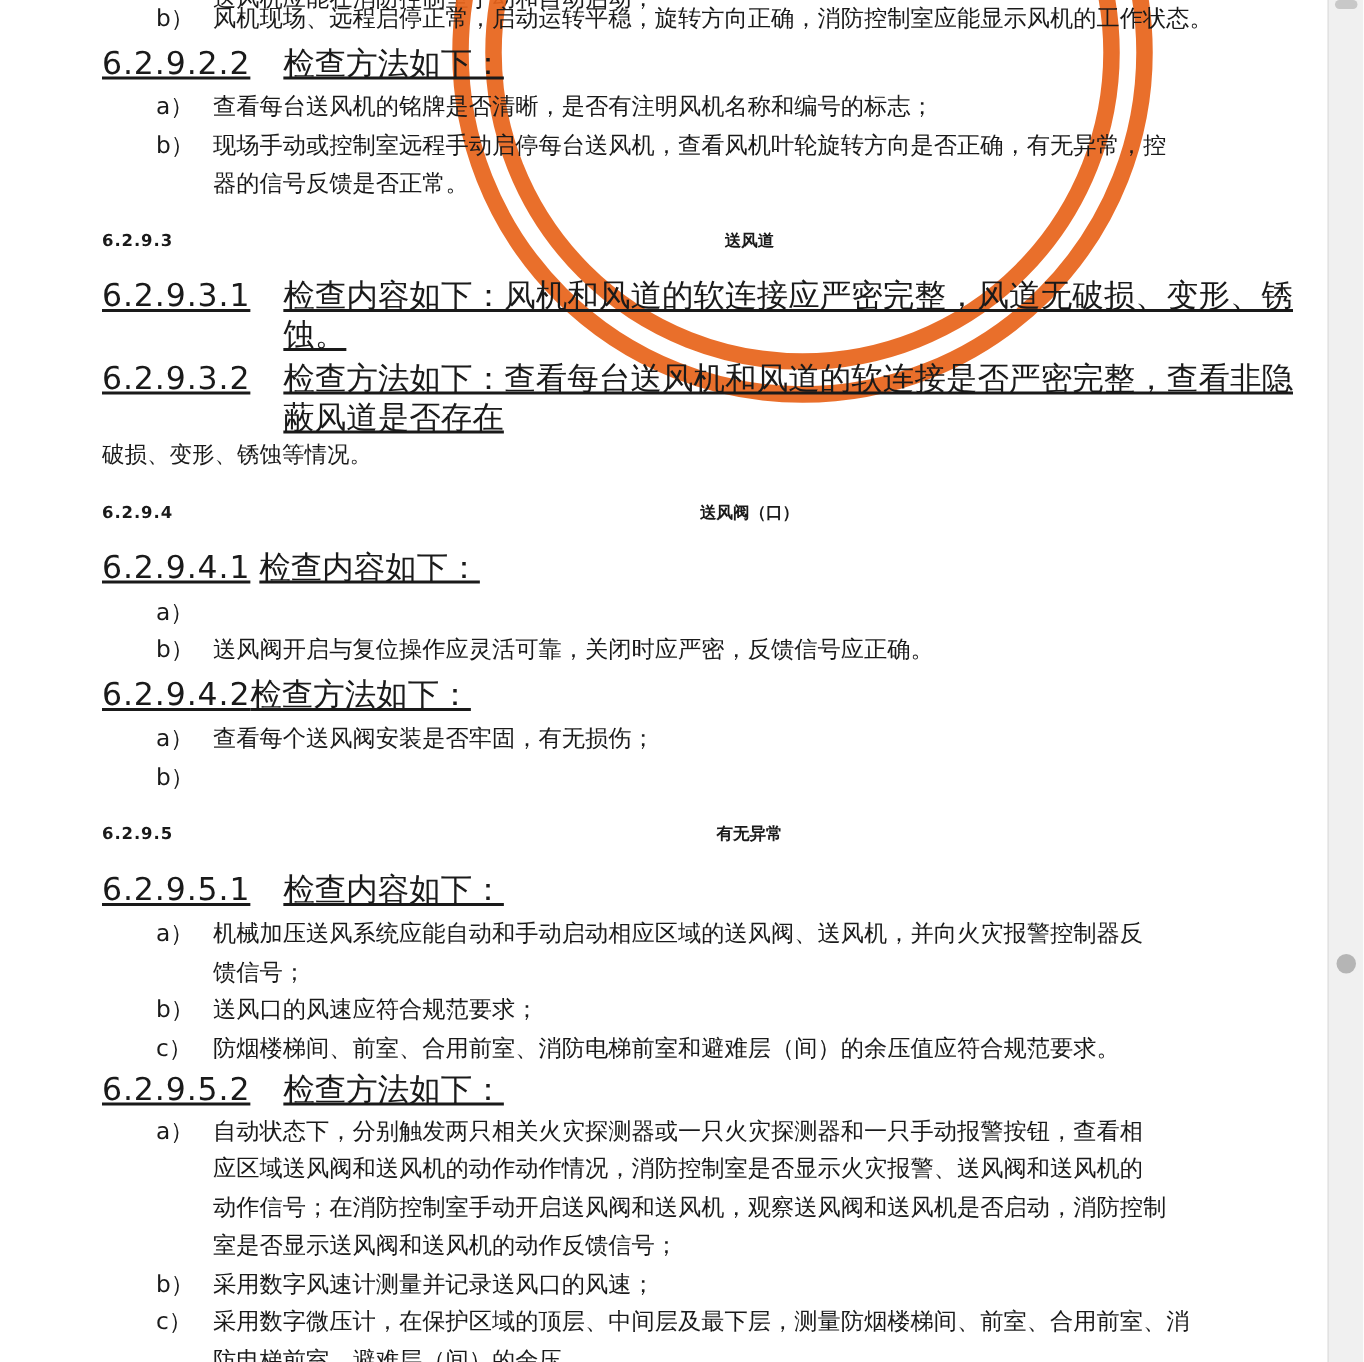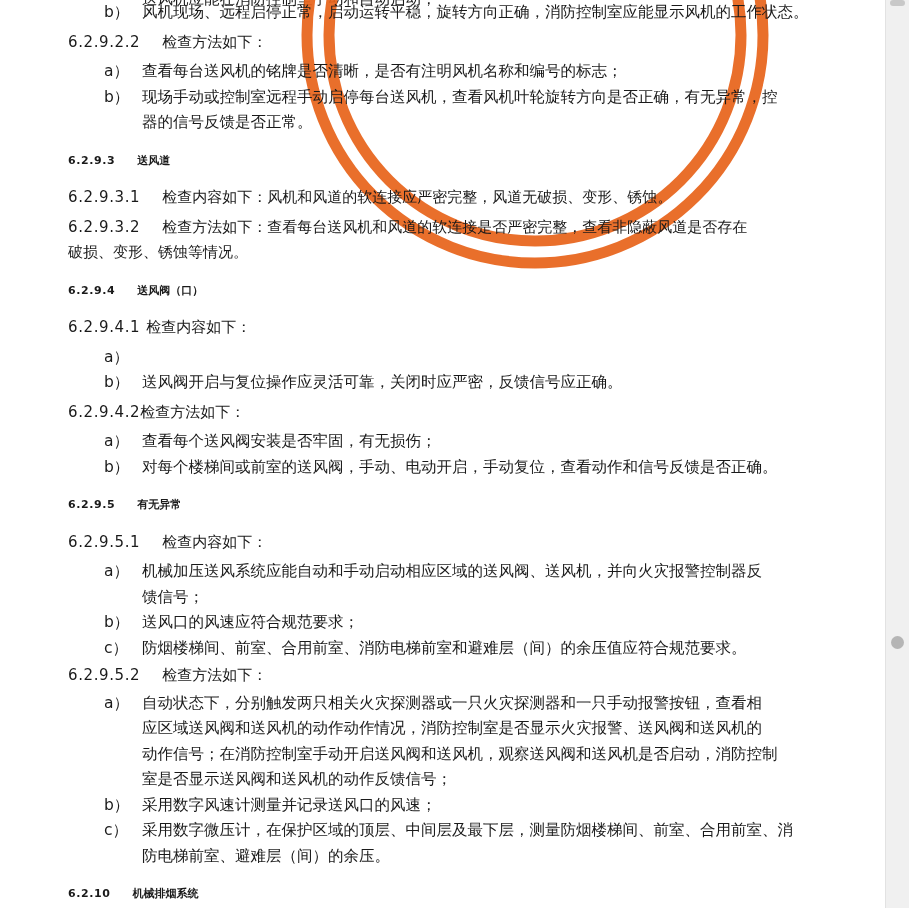--- a/index.html
+++ b/index.html
@@ -44,22 +44,23 @@
     height: 908px;
     padding: 0;
   }
 
   
   .clause {
     display: flex;
     align-items: baseline;
     margin: 0 0 0 0;
     padding: 0 24px 0 68px;
-    font-size: 15px;
+    font-size: 21px;
     line-height: 25.5px;
+    text-decoration: underline;
   }
   .clause .num {
     flex: 0 0 auto;
     white-space: pre;
     font-family: "DejaVu Sans", "Liberation Sans", sans-serif;
     letter-spacing: 0.6px;
   }
   .clause .txt {
     flex: 1 1 auto;
     text-align: justify;
@@ -72,21 +73,21 @@
     padding: 0 24px 0 68px;
     font-size: 11px;
     line-height: 25.5px;
     font-weight: bold;
   }
   .heading .num {
     flex: 0 0 auto;
     letter-spacing: 0.6px;
     margin-right: 22px;
   }
-  .heading .txt { flex: 1 1 auto; }
+  .heading .txt { flex: 1 1 auto; text-align: center; }
 
   
   .item {
     display: flex;
     align-items: baseline;
     padding: 0 24px 0 104px;
     font-size: 15.5px;
     line-height: 25.5px;
   }
   .item .mark {
@@ -267,21 +268,20 @@
 
     <div class="sp4"></div>
 
     <div class="item">
       <span class="mark">a）</span>
       <span class="txt">查看每个送风阀安装是否牢固，有无损伤；</span>
     </div>
 
     <div class="item">
       <span class="mark">b）</span>
-      <span class="txt">对每个楼梯间或前室的送风阀，手动、电动开启，手动复位，查看动作和信号反馈是否正确。</span>
     </div>
 
     <div class="sp12"></div>
 
     <div class="heading">
       <span class="num">6.2.9.5</span>
       <span class="txt">有无异常</span>
     </div>
 
     <div class="sp12"></div>

